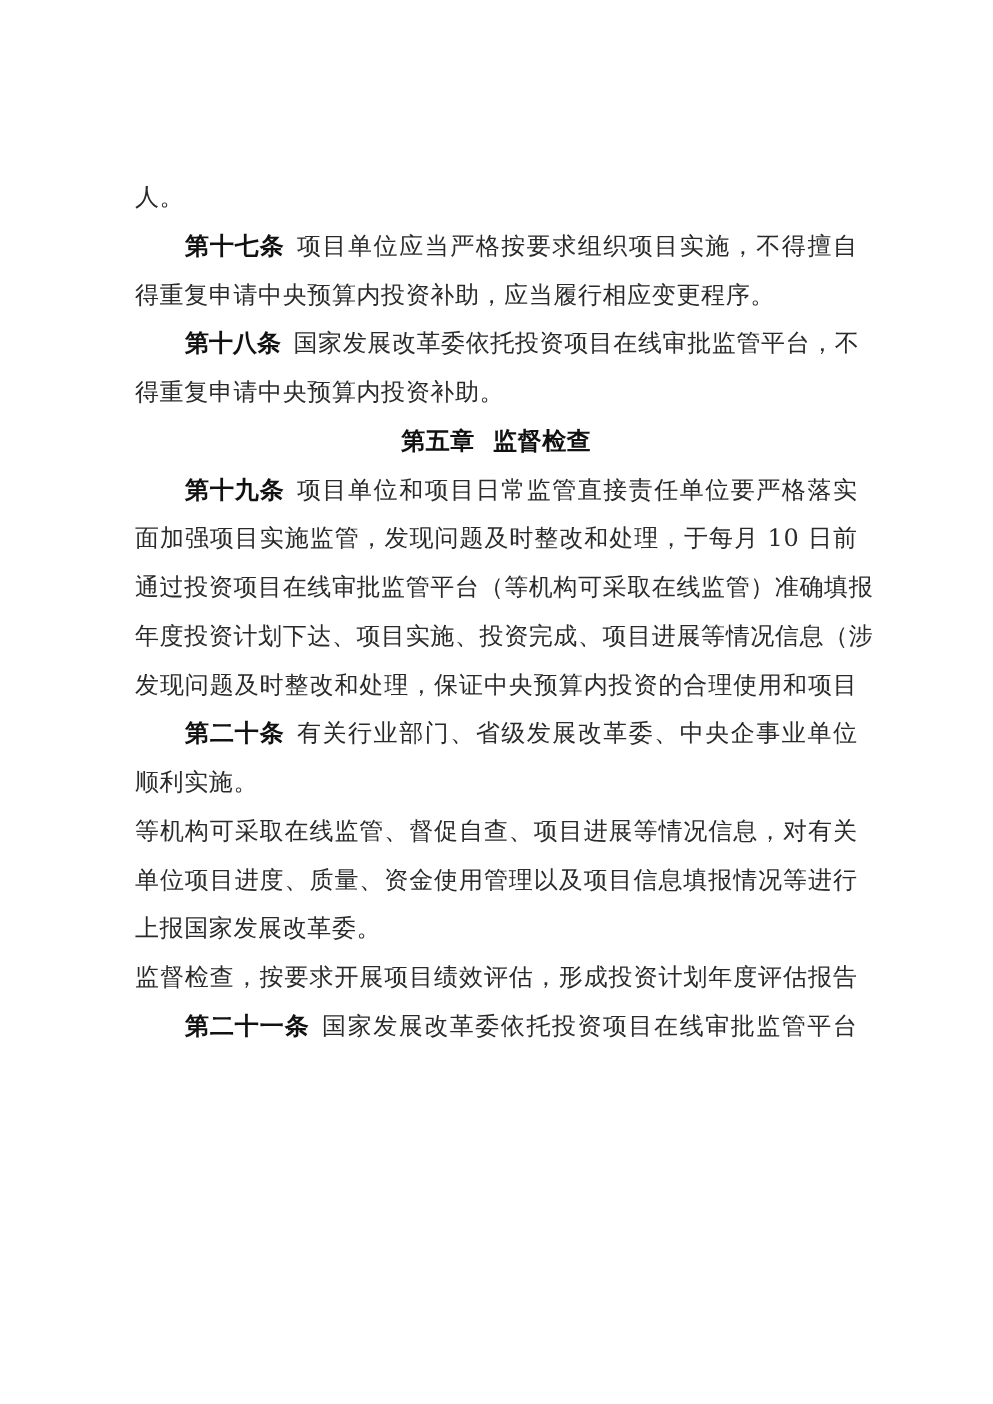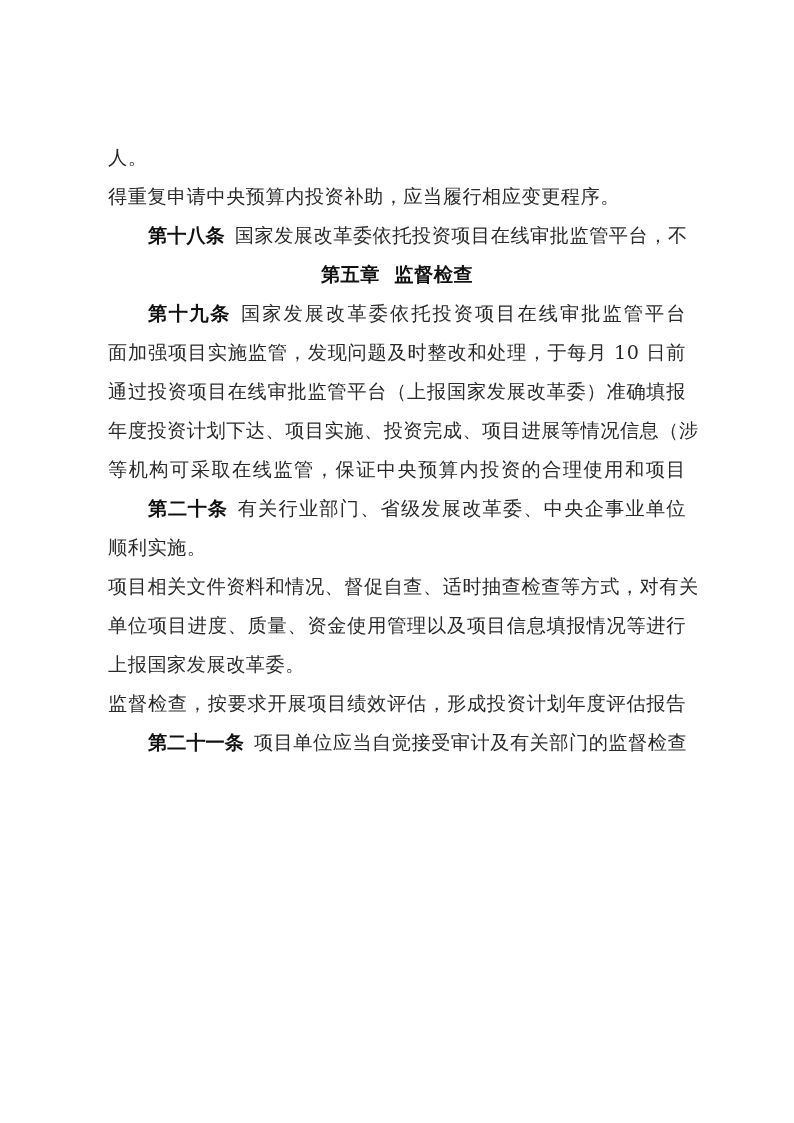--- a/index.html
+++ b/index.html
@@ -14,34 +14,36 @@
   .chapter { text-align:left; text-align-last:center; font-family:"DejaVu Sans", "Liberation Sans", sans-serif;
              font-weight:bold; color:#111; font-size:19.2px; }
 </style>
 </head>
 <body>
 
 <div class="page">
 
   <div class="line last">人。</div>
 
+  <div class="line indent"><span class="art">第十七条</span><span>项目单位应当严格按要求组织项目实施，不得擅自</span></div>
   <div class="line last">得重复申请中央预算内投资补助，应当履行相应变更程序。</div>
 
   <div class="line indent"><span class="art">第十八条</span><span>国家发展改革委依托投资项目在线审批监管平台，不</span></div>
+  <div class="line last">得重复申请中央预算内投资补助。</div>
 
   <div class="line chapter" style="white-space:pre;">第五章  监督检查</div>
 
-  <div class="line indent"><span class="art">第十九条</span><span>国家发展改革委依托投资项目在线审批监管平台</span></div>
+  <div class="line indent"><span class="art">第十九条</span><span>项目单位和项目日常监管直接责任单位要严格落实</span></div>
   <div class="line">面加强项目实施监管，发现问题及时整改和处理，于每月 10 日前</div>
-  <div class="line">通过投资项目在线审批监管平台（上报国家发展改革委）准确填报</div>
+  <div class="line">通过投资项目在线审批监管平台（等机构可采取在线监管）准确填报</div>
   <div class="line">年度投资计划下达、项目实施、投资完成、项目进展等情况信息（涉</div>
 
-  <div class="line">等机构可采取在线监管，保证中央预算内投资的合理使用和项目</div>
+  <div class="line">发现问题及时整改和处理，保证中央预算内投资的合理使用和项目</div>
   <div class="line indent"><span class="art">第二十条</span><span>有关行业部门、省级发展改革委、中央企事业单位</span></div>
 
   <div class="line last">顺利实施。</div>
-  <div class="line">项目相关文件资料和情况、督促自查、适时抽查检查等方式，对有关</div>
+  <div class="line">等机构可采取在线监管、督促自查、项目进展等情况信息，对有关</div>
   <div class="line">单位项目进度、质量、资金使用管理以及项目信息填报情况等进行</div>
   <div class="line last">上报国家发展改革委。</div>
   <div class="line">监督检查，按要求开展项目绩效评估，形成投资计划年度评估报告</div>
 
-  <div class="line indent"><span class="art">第二十一条</span><span>项目单位应当自觉接受审计及有关部门的监督检查</span></div>
+  <div class="line indent"><span class="art">第二十一条</span><span>国家发展改革委依托投资项目在线审批监管平台</span></div>
 </div>
 
 </body></html>

